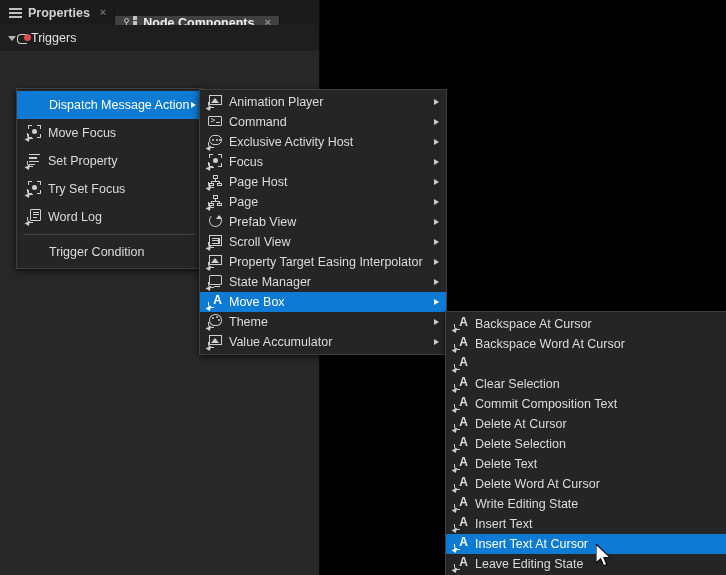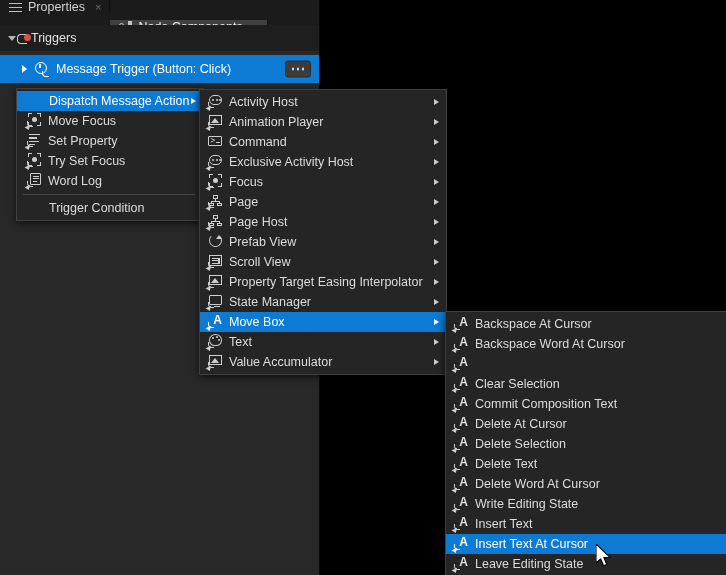--- a/index.html
+++ b/index.html
@@ -27,21 +27,22 @@
     height: 575px;
     background: #282828;
     border-right: 1px solid #0a0a0a;
   }
 
   .tabbar {
     position: relative;
     height: 25px;
     background: #1b1b1b;
     display: flex;
-    align-items: flex-start;
+    align-items: center;
+    font-weight: bold;
   }
   .tab {
     display: flex;
     align-items: center;
     gap: 6px;
     padding: 0 8px 0 9px;
     font-size: 12.5px;
     color: #d2d2d2;
     background: #1b1b1b;
     border-right: 1px solid #111;
@@ -158,21 +159,21 @@
     width: 0; height: 0;
     border-top: 3.5px solid transparent;
     border-bottom: 3.5px solid transparent;
     border-left: 5px solid #c9c9c9;
   }
   .mi.sel .arrow { border-left-color: #ffffff; }
   .sep { height: 1px; background: #454547; margin: 3px 8px 3px 6px; }
 
   
   #menu1 { left: 16px; top: 88px; width: 188px; }
-  #menu1 .mi { padding-left: 8px; height: 20px; }
+  #menu1 .mi { padding-left: 8px; height: 28px; }
   #menu1 .mi.noicon { padding-left: 32px; }
   #menu1 .mi.sel { padding-left: 32px; }
 
   
   #menu2 { left: 199px; top: 89px; width: 248px; }
 
   
   #menu3 { left: 445px; top: 311px; width: 281px; border-right: none; }
   
   .sub-arrow {
@@ -412,32 +413,20 @@
     </div>
 
     <div class="panel-body">
 
       <div class="tree-head">
         <span class="caret-down"></span>
         <span class="trig-ico"></span>
         <span>Triggers</span>
       </div>
 
-      <div class="row-trigger">
-        <span class="caret-right"></span>
-        <span class="msg-ico">
-            <u></u>
-          </span>
-        <span>Message Trigger (Button: Click)</span>
-        <span class="dots-btn">
-          <span></span>
-            <span></span>
-            <span></span>
-        </span>
-      </div>
 
     </div>
   </div>
 
   <div class="menu" id="menu1">
 
     <div class="mi sel">
       <span class="label">Dispatch Message Action</span>
       <span class="arrow"></span>
     </div>
@@ -495,32 +484,20 @@
 
     <div class="sep"></div>
 
     <div class="mi noicon">
       <span class="label">Trigger Condition</span>
     </div>
   </div>
 
   <div class="menu" id="menu2">
 
-    <div class="mi">
-      <span class="ico">
-        <span class="bubble">
-            <i></i>
-            <i></i>
-            <i></i>
-          </span>
-          <span class="sub-arrow"></span>
-      </span>
-      <span class="label">Activity Host</span>
-      <span class="arrow"></span>
-    </div>
 
     <div class="mi">
       <span class="ico">
         <span class="mount"></span>
           <span class="sub-arrow"></span>
       </span>
       <span class="label">Animation Player</span>
       <span class="arrow"></span>
     </div>
 
@@ -565,38 +542,38 @@
           <span class="bx b0"></span>
             <span class="bx b1"></span>
             <span class="bx b2"></span>
           <span class="ln lv"></span>
             <span class="ln lh"></span>
             <span class="ln lv1"></span>
             <span class="ln lv2"></span>
         </span>
         <span class="sub-arrow"></span>
       </span>
-      <span class="label">Page</span>
+      <span class="label">Page Host</span>
       <span class="arrow"></span>
     </div>
 
     <div class="mi">
       <span class="ico">
         <span class="hier">
           <span class="bx b0"></span>
             <span class="bx b1"></span>
             <span class="bx b2"></span>
           <span class="ln lv"></span>
             <span class="ln lh"></span>
             <span class="ln lv1"></span>
             <span class="ln lv2"></span>
         </span>
         <span class="sub-arrow"></span>
       </span>
-      <span class="label">Page Host</span>
+      <span class="label">Page</span>
       <span class="arrow"></span>
     </div>
 
     <div class="mi">
       <span class="ico">
         <span class="prefab"></span>
       </span>
       <span class="label">Prefab View</span>
       <span class="arrow"></span>
     </div>
@@ -644,21 +621,21 @@
 
     <div class="mi">
       <span class="ico">
         <span class="palette">
             <i></i>
             <i></i>
             <i></i>
           </span>
           <span class="sub-arrow"></span>
       </span>
-      <span class="label">Text</span>
+      <span class="label">Theme</span>
       <span class="arrow"></span>
     </div>
 
     <div class="mi">
       <span class="ico">
         <span class="mount"></span>
           <span class="sub-arrow"></span>
       </span>
       <span class="label">Value Accumulator</span>
       <span class="arrow"></span>

